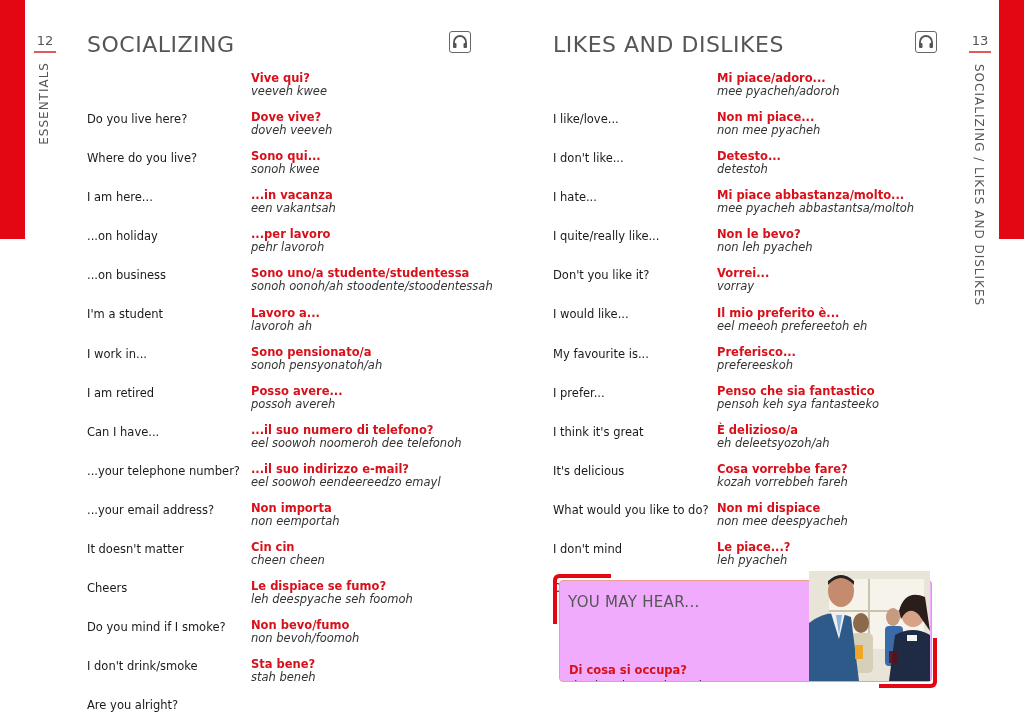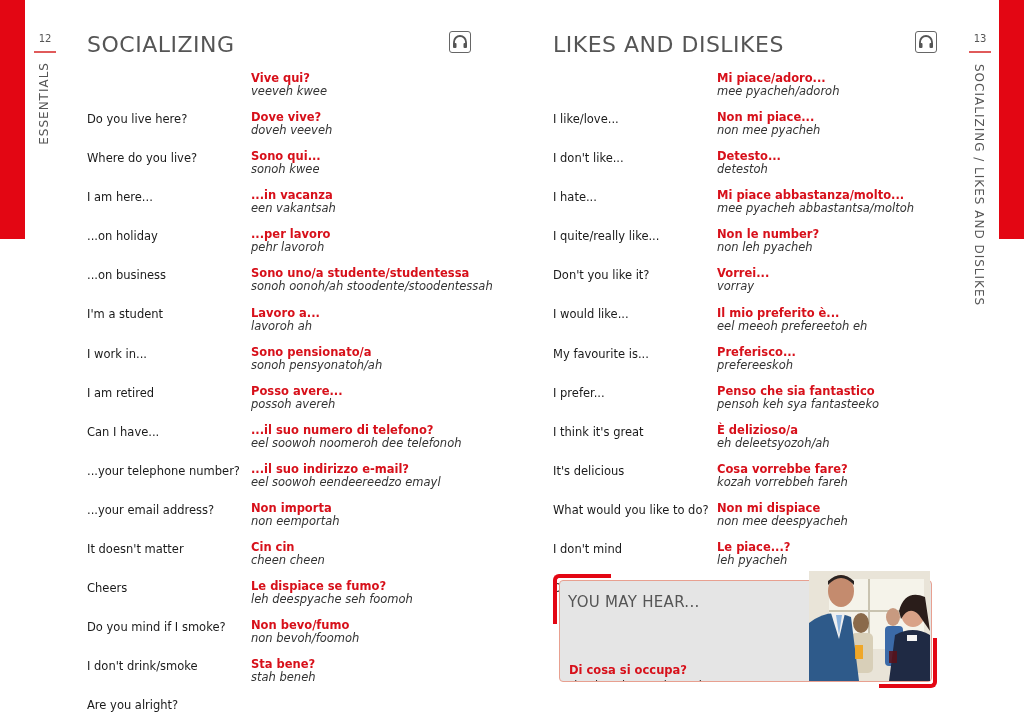--- a/index.html
+++ b/index.html
@@ -3,21 +3,21 @@
   <meta charset="utf-8">
   <style>
     * { margin: 0; padding: 0; box-sizing: border-box; }
     html, body { width: 1024px; height: 727px; background: #ffffff; overflow: hidden; }
     body { position: relative; font-family: "DejaVu Sans", sans-serif; color: #1a1a1a; }
 
     .red-bar { position: absolute; background: #e30613; }
     .red-bar.left { left: 0; top: 0; width: 25px; height: 239px; }
     .red-bar.right { right: 0; top: 0; width: 25px; height: 239px; }
 
-    .page-num { position: absolute; font-size: 10px; color: #555; text-align: center; width: 28px; }
+    .page-num { position: absolute; font-size: 13px; color: #555; text-align: center; width: 28px; }
     .page-num.left { left: 31px; top: 33px; }
     .page-num.right { left: 966px; top: 33px; }
     .page-num-rule { position: absolute; height: 2px; background: #e05a5a; width: 22px; }
     .page-num-rule.left { left: 34px; top: 51px; }
     .page-num-rule.right { left: 969px; top: 51px; }
 
     .side-label { position: absolute; font-size: 12px; color: #555; letter-spacing: 1px; white-space: nowrap; }
     .side-label.left { left: 37px; top: 62px; writing-mode: vertical-rl; transform: rotate(180deg); }
     .side-label.right { left: 972px; top: 64px; writing-mode: vertical-rl; }
 
@@ -33,21 +33,21 @@
     .phrase-list.left { left: 87px; top: 71px; }
     .phrase-list.right { left: 553px; top: 71px; }
 
     .phrase-row { position: relative; height: 39.1px; }
     .phrase-en { position: absolute; left: 0; top: 0; font-size: 11.5px; color: #1a1a1a; white-space: nowrap; margin-top: 41px; }
     .phrase-it { position: absolute; top: 0; font-size: 11.5px; color: #d7101a; font-weight: bold; white-space: nowrap; }
     .phrase-pr { position: absolute; top: 13px; font-size: 11.5px; color: #333; font-style: italic; white-space: nowrap; }
     .phrase-list.left .phrase-it, .phrase-list.left .phrase-pr { left: 164px; }
     .phrase-list.right .phrase-it, .phrase-list.right .phrase-pr { left: 164px; }
 
-    .hear-box { position: absolute; left: 559px; top: 580px; width: 373px; height: 102px; background: #e5e5e5; border: 1.5px solid #e8a090; border-radius: 4px; overflow: hidden; }
+    .hear-box { position: absolute; left: 559px; top: 580px; width: 373px; height: 102px; background: #f0abfc; border: 1.5px solid #e8a090; border-radius: 4px; overflow: hidden; }
     .hear-accent-tl { position: absolute; left: 553px; top: 574px; width: 58px; height: 50px; border-top: 4px solid #e30613; border-left: 4px solid #e30613; border-top-left-radius: 6px; }
     .hear-accent-br { position: absolute; left: 879px; top: 638px; width: 58px; height: 50px; border-bottom: 4px solid #e30613; border-right: 4px solid #e30613; border-bottom-right-radius: 6px; }
     .hear-title { position: absolute; left: 8px; top: 12px; font-size: 15px; color: #555; letter-spacing: 0.3px; }
     .hear-col { position: absolute; top: 37px; }
     .hear-col.c1 { left: 9px; margin-top: 44px; }
     .hear-col.c2 { left: 134px; }
     .hear-it { display: block; font-size: 11.5px; color: #d7101a; font-weight: bold; white-space: nowrap; line-height: 16px; }
     .hear-pr { display: block; font-size: 11.5px; color: #222; font-style: italic; white-space: nowrap; line-height: 16px; }
     .hear-en { display: block; font-size: 11.5px; color: #111; white-space: nowrap; line-height: 16px; }
 
@@ -181,21 +181,21 @@
       <span class="phrase-it">Detesto...</span>
       <span class="phrase-pr">detestoh</span>
     </div>
   <div class="phrase-row">
       <span class="phrase-en">I quite/really like...</span>
       <span class="phrase-it">Mi piace abbastanza/molto...</span>
       <span class="phrase-pr">mee pyacheh abbastantsa/moltoh</span>
     </div>
   <div class="phrase-row">
       <span class="phrase-en">Don't you like it?</span>
-      <span class="phrase-it">Non le number?</span>
+      <span class="phrase-it">Non le bevo?</span>
       <span class="phrase-pr">non leh pyacheh</span>
     </div>
   <div class="phrase-row">
       <span class="phrase-en">I would like...</span>
       <span class="phrase-it">Vorrei...</span>
       <span class="phrase-pr">vorray</span>
     </div>
   <div class="phrase-row">
       <span class="phrase-en">My favourite is...</span>
       <span class="phrase-it">Il mio preferito è...</span>

